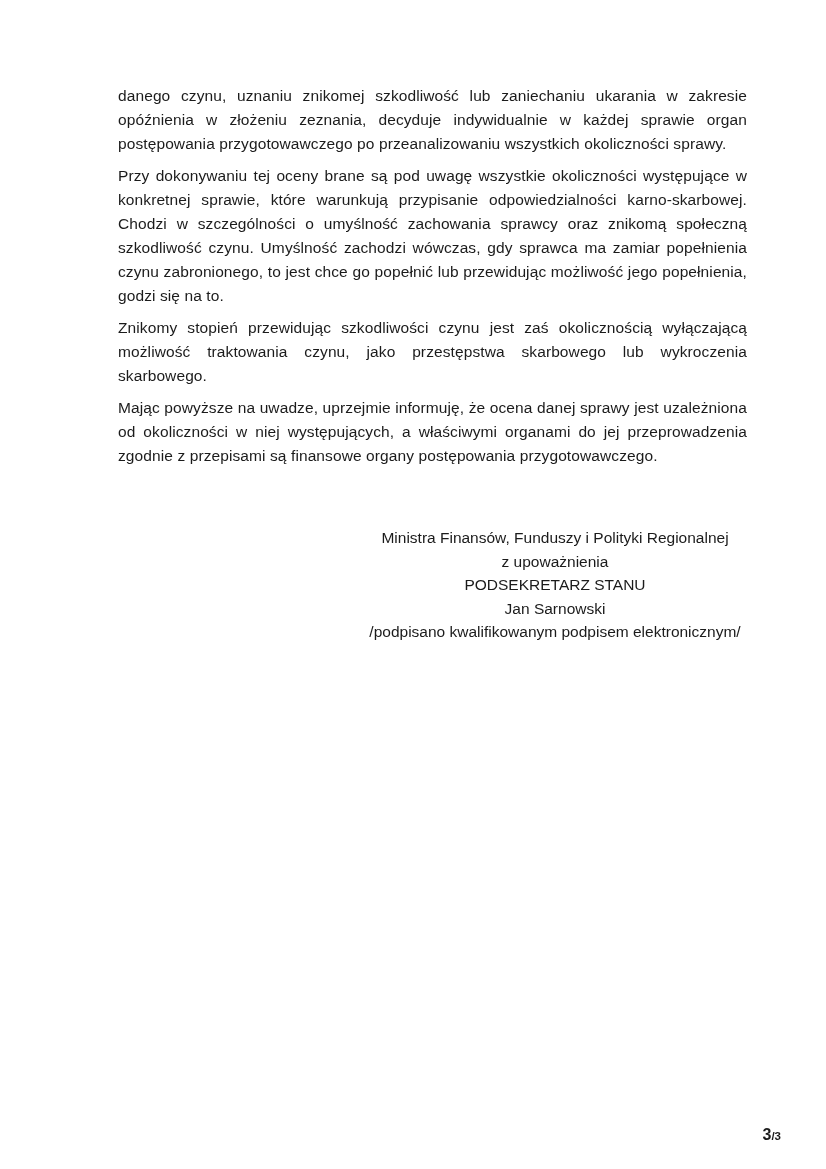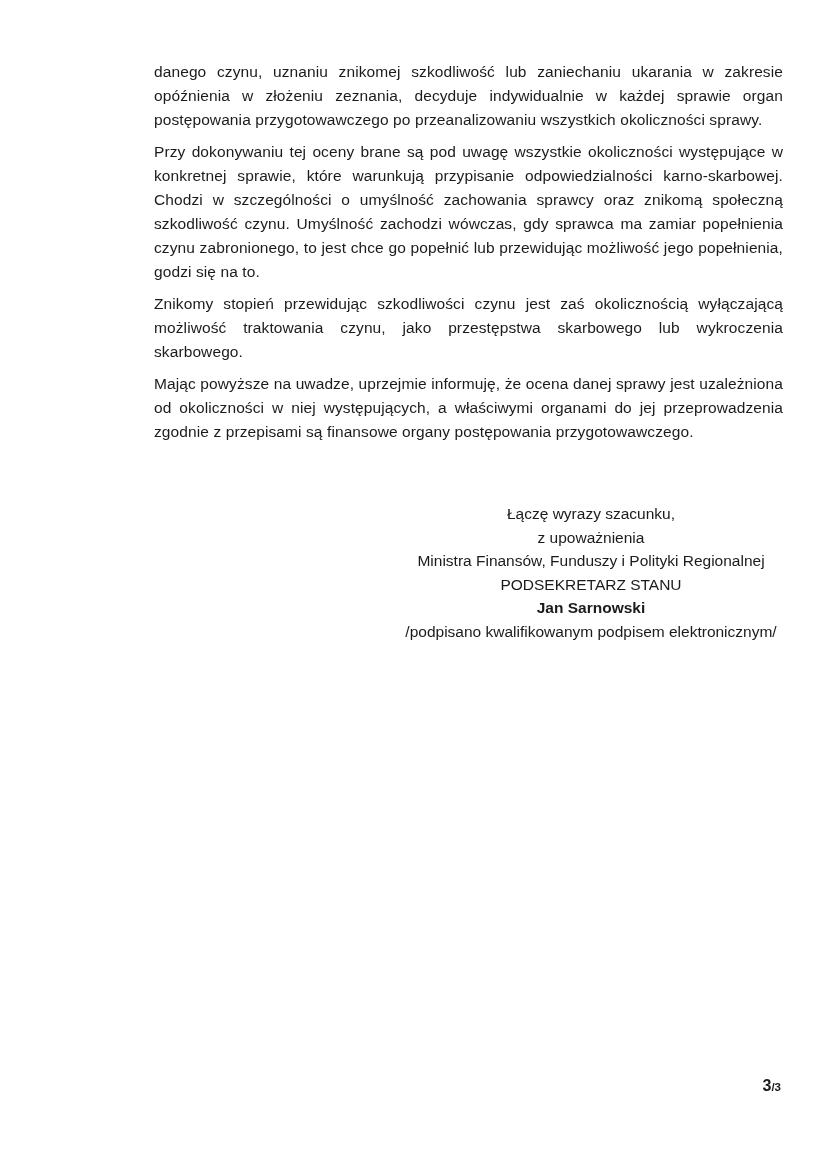--- a/index.html
+++ b/index.html
@@ -12,23 +12,22 @@
     width: 826px;
     height: 1169px;
     background: #ffffff;
     overflow: hidden;
     font-family: "Liberation Sans", "DejaVu Sans", sans-serif;
     color: #1b1b1b;
   }
   .doc-body {
     position: absolute;
     left: 118px;
-    top: 60px;
+    top: 84px;
     width: 629px;
-    margin-left: 36px;
   }
   .doc-body p {
     margin: 0 0 8px 0;
     font-size: 15.5px;
     line-height: 24px;
     text-align: justify;
     letter-spacing: 0.1px;
   }
   .signature {
     margin-top: 58px;
@@ -36,28 +35,28 @@
     width: 420px;
     text-align: center;
     font-size: 15.5px;
     line-height: 23.5px;
   }
   .signature .sig-line {
     display: block;
   }
   .signature .sig-name {
     display: block;
-    font-weight: bold;
+    font-weight: normal;
   }
   .signature .sig-note {
     display: block;
   }
   .page-number {
     position: absolute;
-    top: 1077px;
+    top: 1126px;
     right: 45px;
     white-space: nowrap;
     font-weight: bold;
   }
   .page-number .pn-current {
     font-size: 16px;
   }
   .page-number .pn-total {
     font-size: 11.5px;
   }
@@ -67,23 +66,22 @@
 
 <div class="page">
 
   <div class="doc-body">
     <p>danego czynu, uznaniu znikomej szkodliwość lub zaniechaniu ukarania w zakresie opóźnienia w złożeniu zeznania, decyduje indywidualnie w każdej sprawie organ postępowania przygotowawczego po przeanalizowaniu wszystkich okoliczności sprawy.</p>
     <p>Przy dokonywaniu tej oceny brane są pod uwagę wszystkie okoliczności występujące w konkretnej sprawie, które warunkują przypisanie odpowiedzialności karno-skarbowej. Chodzi w szczególności o umyślność zachowania sprawcy oraz znikomą społeczną szkodliwość czynu. Umyślność zachodzi wówczas, gdy sprawca ma zamiar popełnienia czynu zabronionego, to jest chce go popełnić lub przewidując możliwość jego popełnienia, godzi się na to.</p>
     <p>Znikomy stopień przewidując szkodliwości czynu jest zaś okolicznością wyłączającą możliwość traktowania czynu, jako przestępstwa skarbowego lub wykroczenia skarbowego.</p>
     <p>Mając powyższe na uwadze, uprzejmie informuję, że ocena danej sprawy jest uzależniona od okoliczności w niej występujących, a właściwymi organami do jej przeprowadzenia zgodnie z przepisami są finansowe organy postępowania przygotowawczego.</p>
 
     <div class="signature">
-      <span class="sig-line">Łączę wyrazy szacunku,</span>
+      <span class="sig-line">Ministra Finansów, Funduszy i Polityki Regionalnej</span>
       <span class="sig-line">z upoważnienia</span>
-      <span class="sig-line">Ministra Finansów, Funduszy i Polityki Regionalnej</span>
       <span class="sig-line">PODSEKRETARZ STANU</span>
       <span class="sig-name">Jan Sarnowski</span>
       <span class="sig-note">/podpisano kwalifikowanym podpisem elektronicznym/</span>
     </div>
   </div>
 
   <div class="page-number">
     <span class="pn-current">3</span><span class="pn-total">/3</span>
   </div>
 

